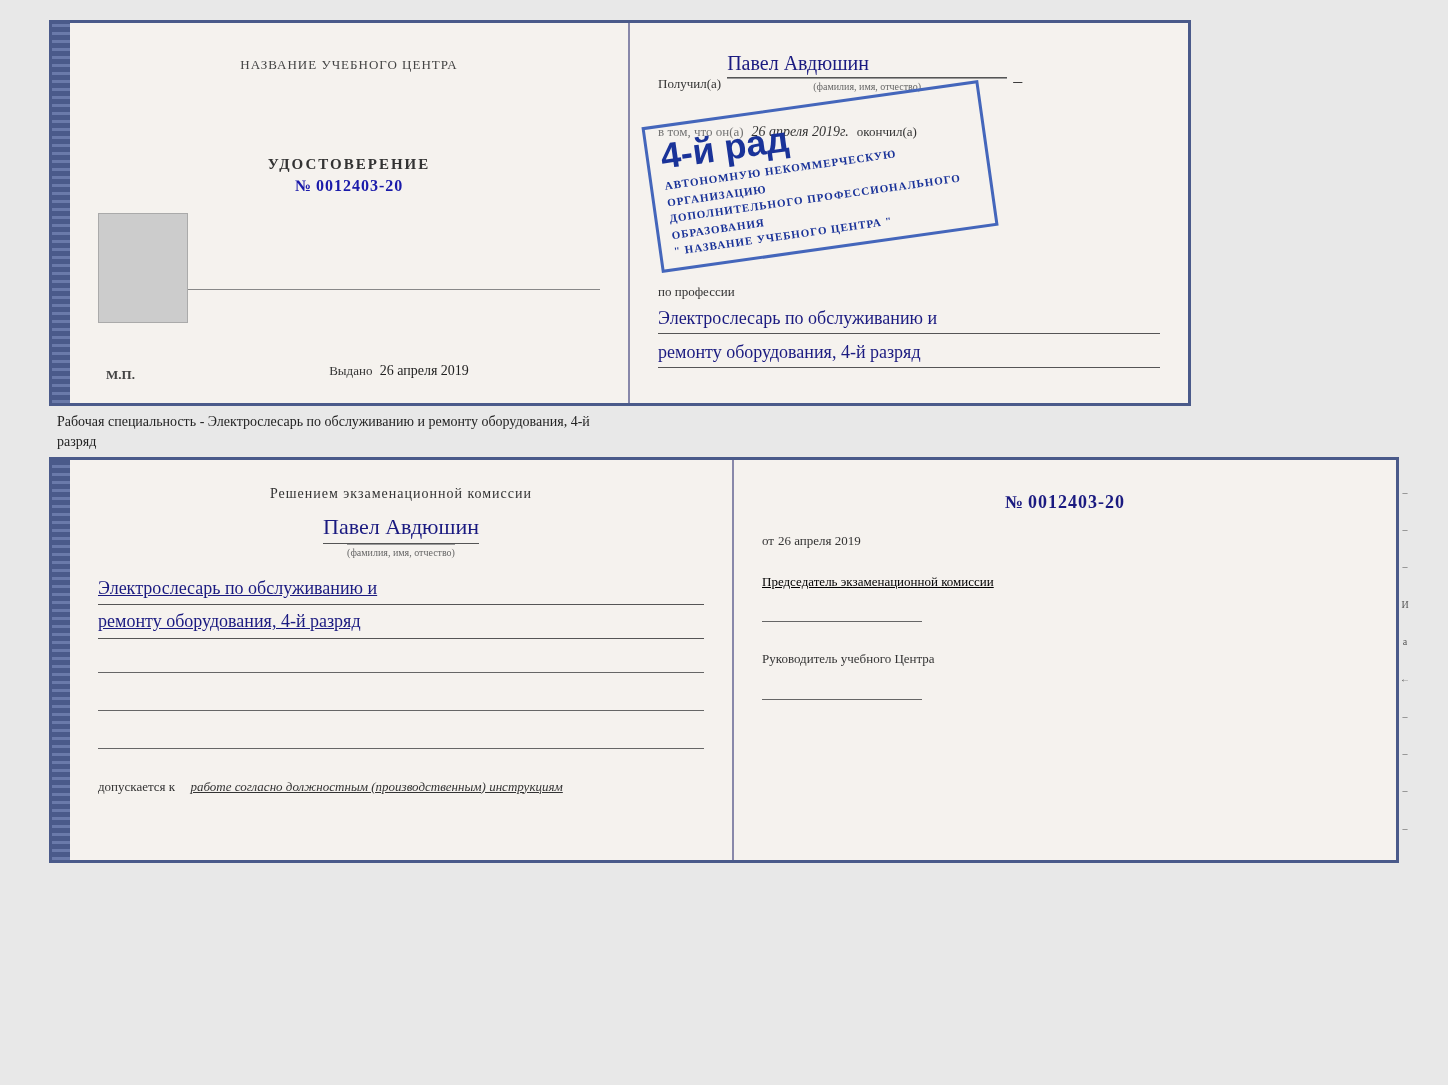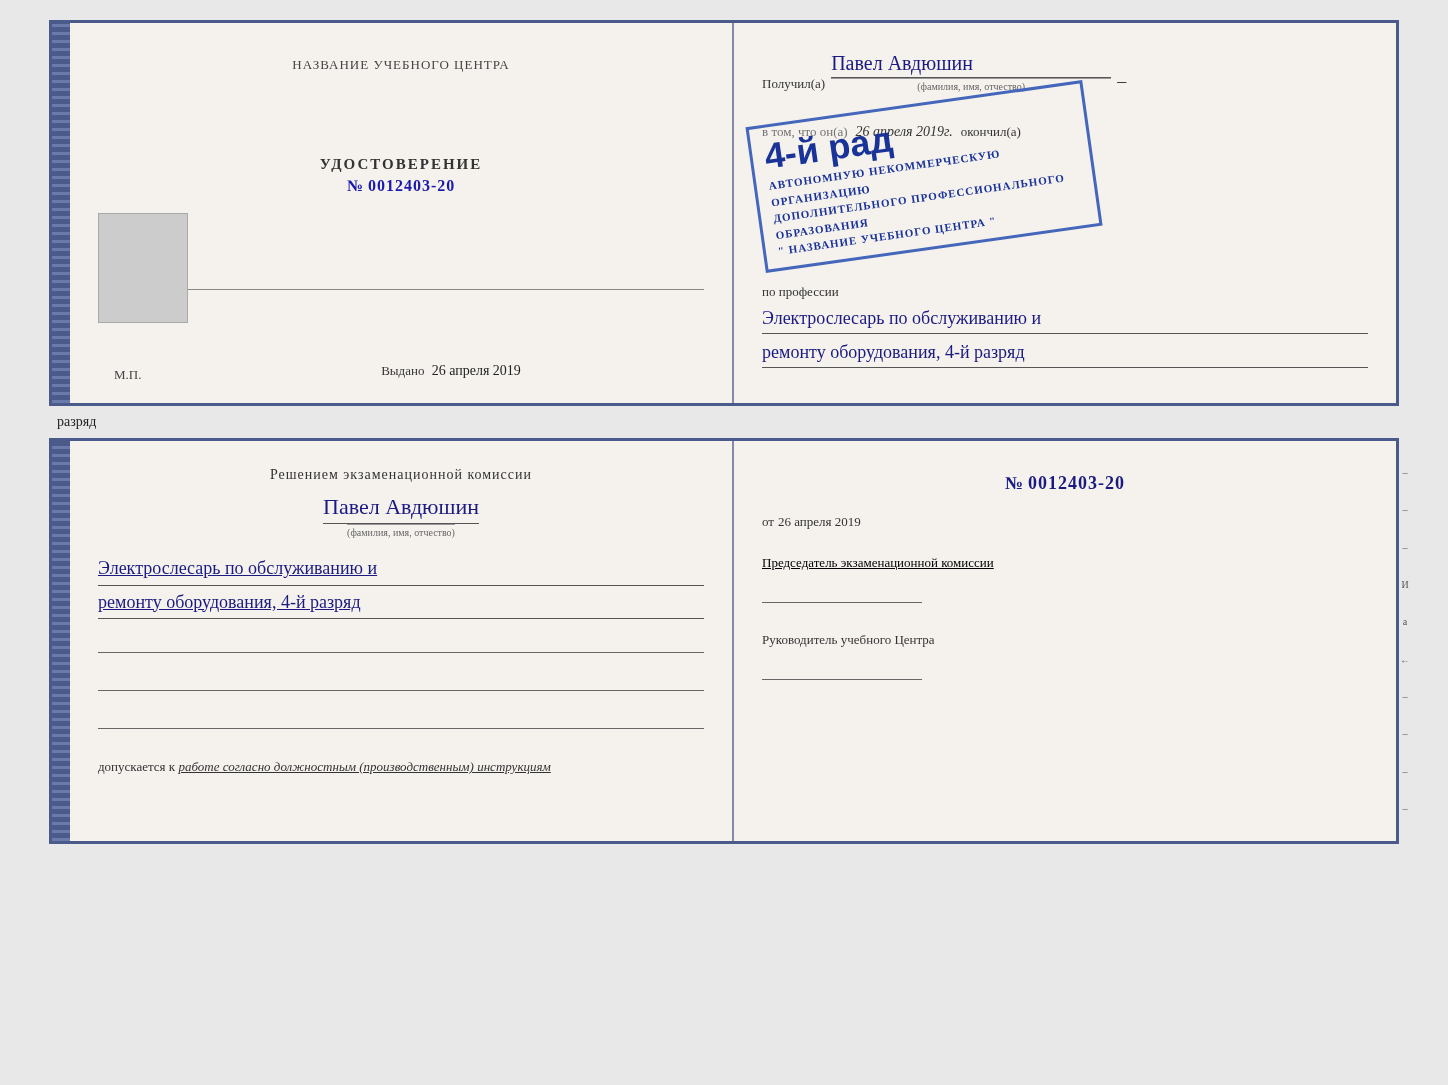--- a/index.html
+++ b/index.html
@@ -19,21 +19,21 @@
       display: flex;
       flex-direction: column;
       align-items: flex-start;
       width: 1350px;
       gap: 6px;
     }
 
     
     .booklet {
       display: flex;
-      width: 1350px;
+      width: 1142px;
       background: #f5f2ee;
       border: 3px solid #4a5a8a;
       position: relative;
     }
 
     .booklet-spine {
       width: 18px;
       background: repeating-linear-gradient(
         0deg,
         #6a7aaa 0px, #6a7aaa 3px,
@@ -107,23 +107,24 @@
     }
 
     .vydano-value {
       font-size: 14px;
       color: #222;
     }
 
     .mp-label {
       position: absolute;
       bottom: 20px;
-      left: 44px;
+      left: 36px;
       font-size: 13px;
       color: #444;
+      font-weight: bold;
     }
 
     
     .top-right {
       display: flex;
       flex-direction: column;
       gap: 12px;
       min-height: 380px;
       position: relative;
     }
@@ -436,20 +437,21 @@
       <div style="margin-top: 130px;">
         <span class="po-professii">по профессии</span>
         <span class="profession-handwrite">Электрослесарь по обслуживанию и</span>
         <span class="profession-handwrite">ремонту оборудования, 4-й разряд</span>
       </div>
 
     </div>
   </div>
 
   <div class="middle-text">
+    <div>Рабочая специальность - Электрослесарь по обслуживанию и ремонту оборудования, 4-й</div>
     <div>разряд</div>
   </div>
 
   <div class="bottom-booklet">
     <div class="booklet-spine"></div>
 
     <div class="booklet-page bottom-left">
       <div class="resheniem-title">Решением экзаменационной комиссии</div>
 
       <div style="display:flex; flex-direction:column; align-items:center;">
@@ -462,21 +464,21 @@
         <span class="kvalif-handwrite">Электрослесарь по обслуживанию и</span>
         <span class="kvalif-handwrite">ремонту оборудования, 4-й разряд</span>
       </div>
 
       <div class="blank-line"></div>
       <div class="blank-line"></div>
       <div class="blank-line"></div>
 
       <div class="dopuskaetsya">
         <span>допускается к</span>
-        <span class="dopuskaetsya-value" style="margin-left:0;">работе согласно должностным (производственным) инструкциям</span>
+        <span class="dopuskaetsya-value" style="margin-left:12px;">работе согласно должностным (производственным) инструкциям</span>
       </div>
     </div>
 
     <div class="booklet-page bottom-right" style="position:relative;">
 
       <div style="display:flex; justify-content:center; gap:4px; align-items:baseline; margin-top:8px;">
         <span class="protocol-number">№</span>
         <span class="protocol-number">0012403-20</span>
       </div>
 

